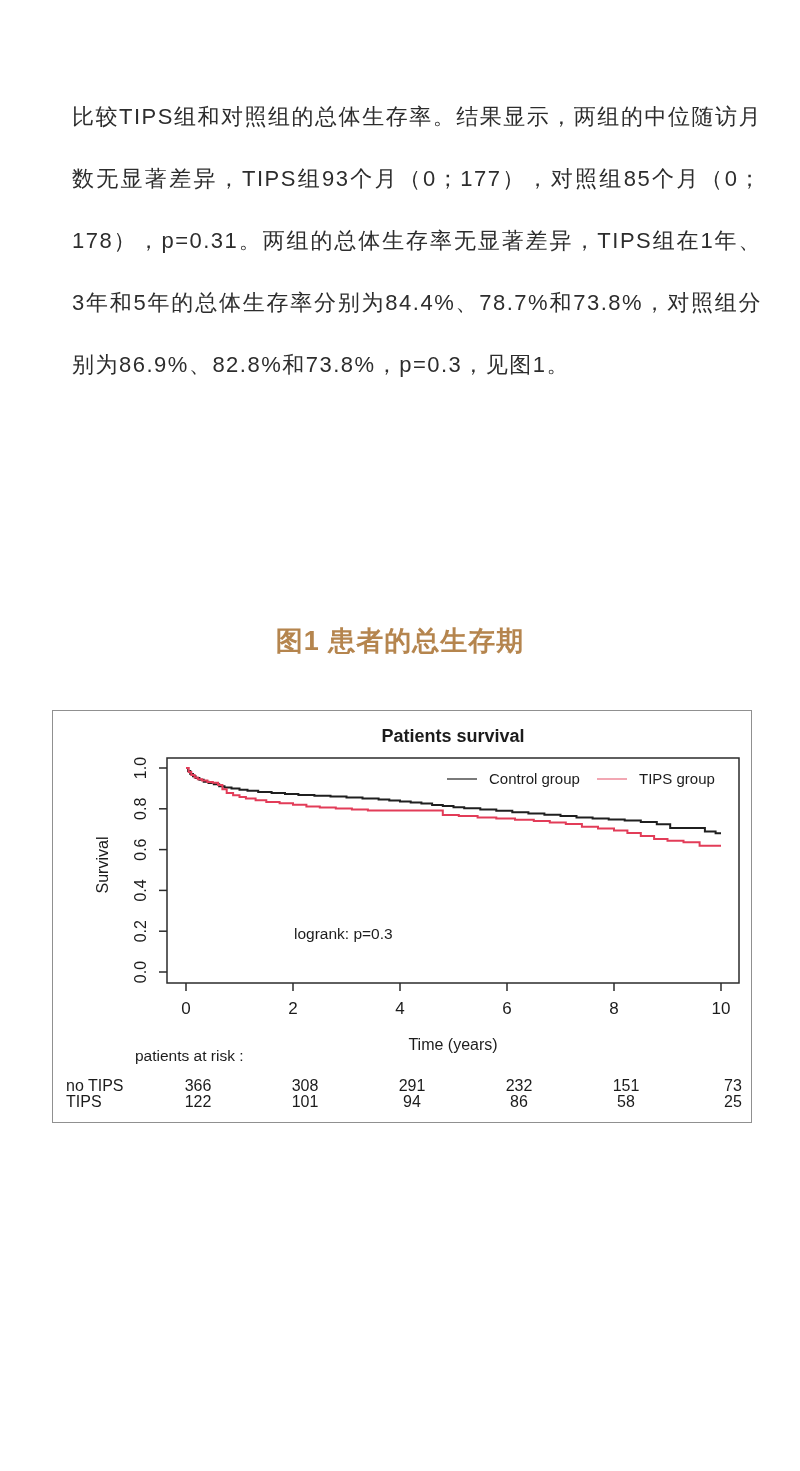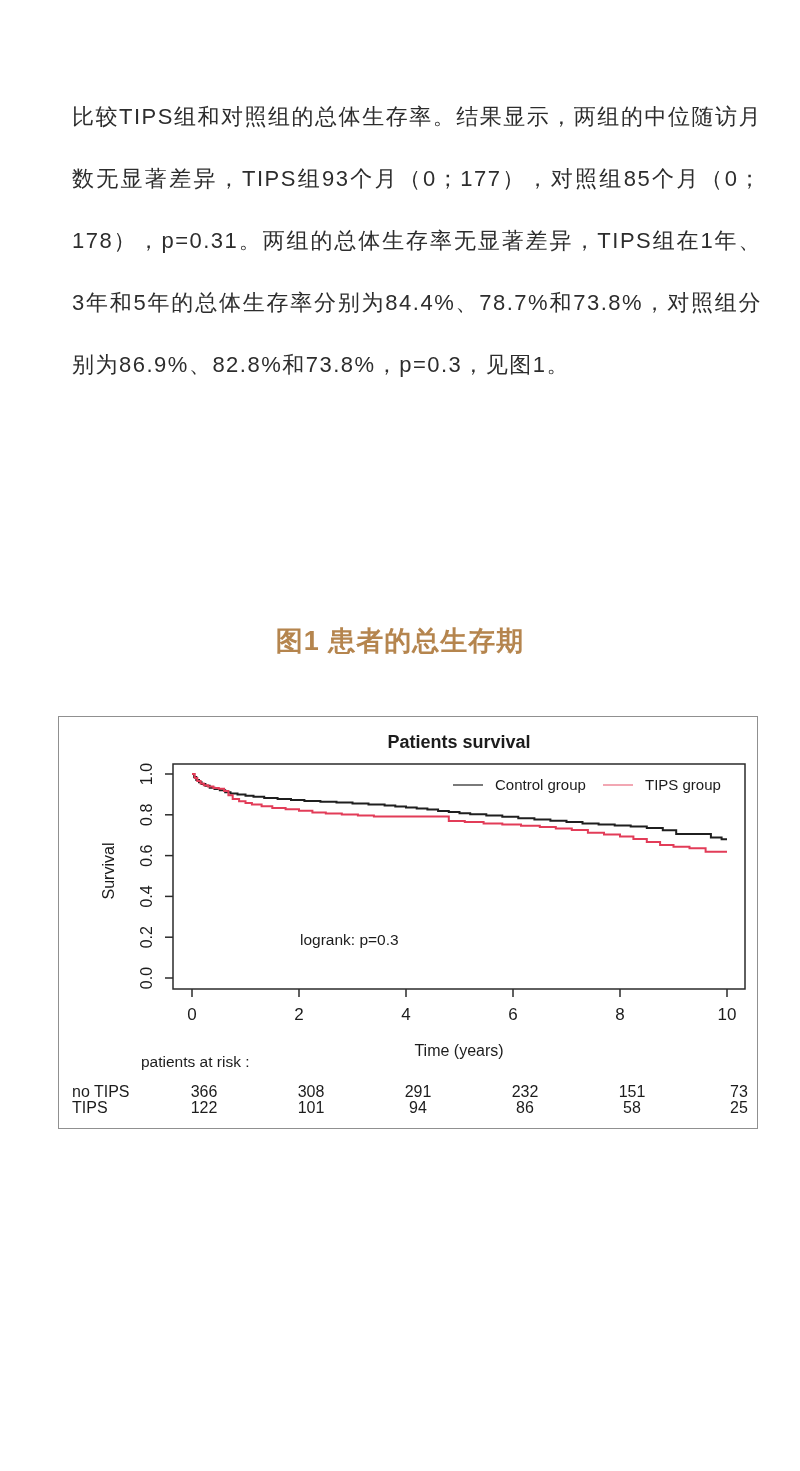--- a/index.html
+++ b/index.html
@@ -23,21 +23,21 @@
   #par-survival { top:82px; }
   #par-competing { top:1254px; line-height:63px; }
   .fig-caption {
     position:absolute; top:624px; left:0; width:100%; margin:0;
     text-align:center; font-size:27px; line-height:34px; font-weight:bold;
     color:var(--caption); letter-spacing:1px;
   }
   .figure-box {
     position:absolute; top:706px; left:48px; width:700px; height:413px;
     box-sizing:border-box; border:1px solid var(--figure_border);
-    background:#ffffff; margin:10px;
+    background:#ffffff; margin:4px;
   }
   .figure-box svg { display:block; }
   svg text { font-family:"Liberation Sans", sans-serif; fill:#1c1c1c; }
 </style>
 </head>
 <body>
 
 <main class="page">
 
 

